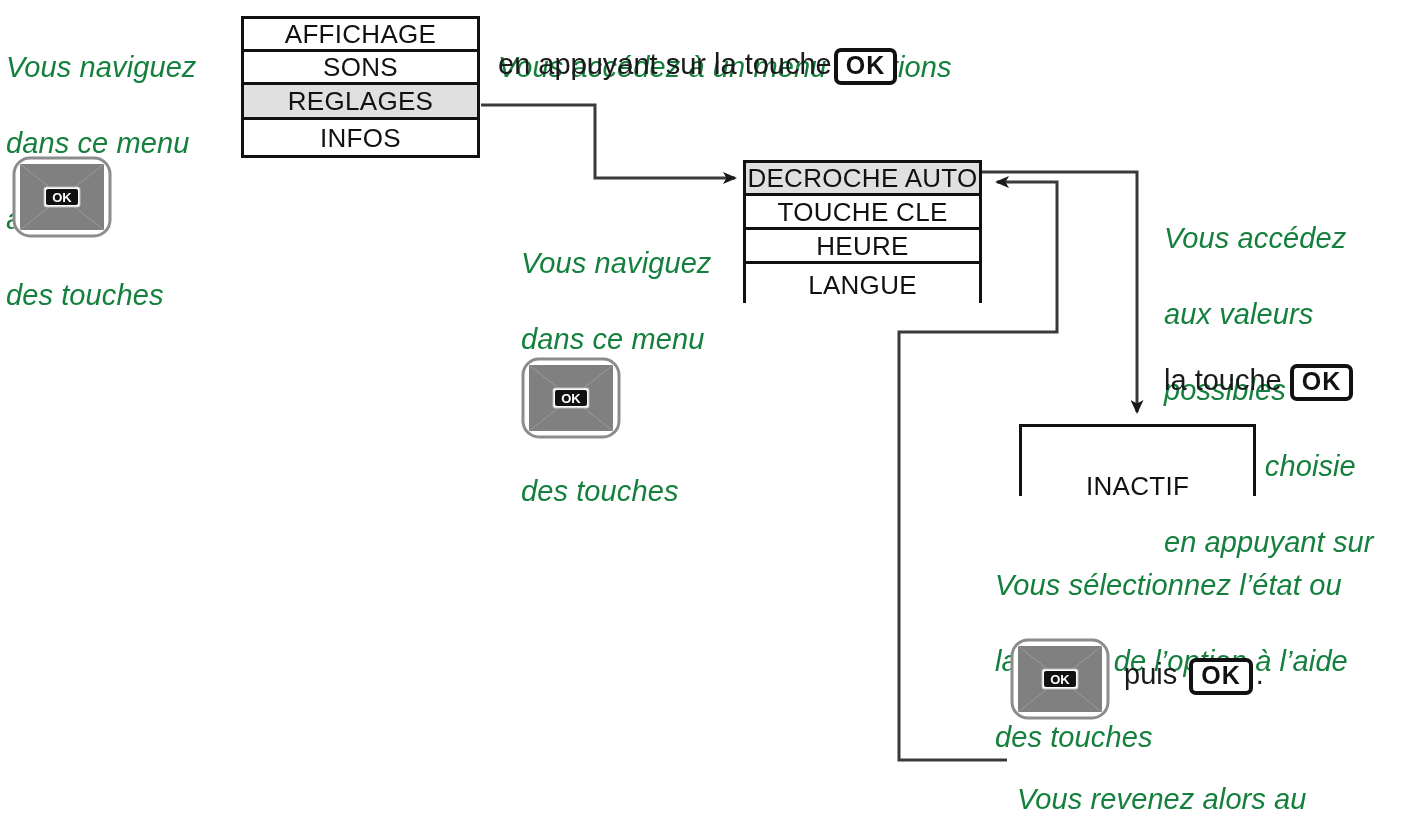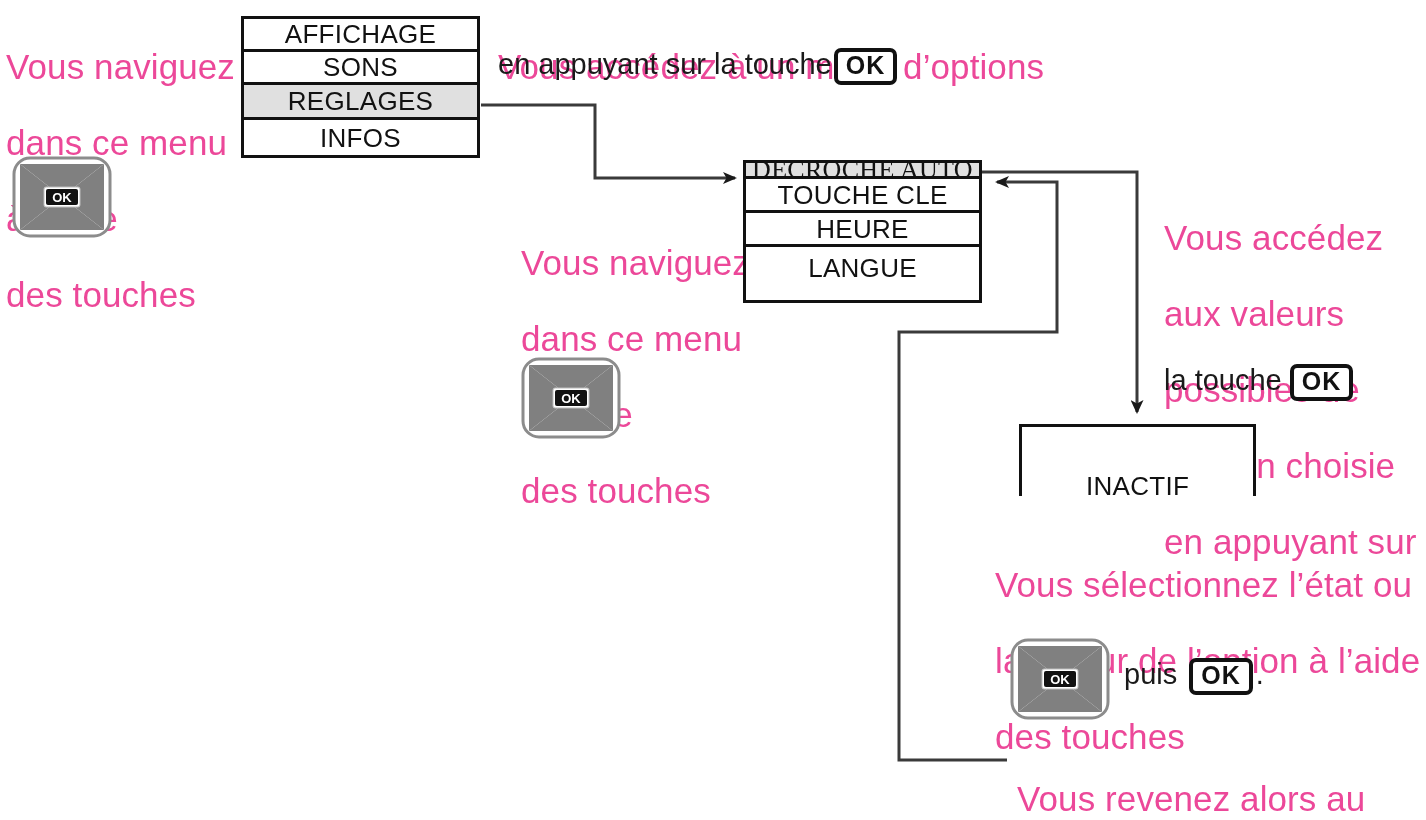--- a/index.html
+++ b/index.html
@@ -16,25 +16,26 @@
     position: relative;
     width: 1426px;
     height: 820px;
     overflow: hidden;
     background: #ffffff;
   }
 
   
   .textblock {
     position: absolute;
-    font-size: 35px;
+    font-size: 29px;
     line-height: 38px;
-    color: #ec4899;
+    color: #15803d;
     white-space: pre-line;
     letter-spacing: 0.1px;
+    font-style: italic;
   }
   .tb-line { display: block; }
 
   
   .menu {
     position: absolute;
     border: 3px solid #111111;
     background: #ffffff;
     box-sizing: border-box;
   }
@@ -177,21 +178,21 @@
       <polygon points="8,74 92,74 50,41" fill="#808080"></polygon>
       <polygon points="8,8 8,74 50,41" fill="#808080"></polygon>
       <polygon points="92,8 92,74 50,41" fill="#808080"></polygon>
       <rect x="32" y="31" width="36" height="20" rx="2" fill="#ffffff" stroke="#bdbdbd" stroke-width="1"></rect>
       <rect x="34" y="33" width="32" height="16" rx="2" fill="#111111"></rect>
       <text x="50" y="45.5" text-anchor="middle" font-family="Liberation Sans, sans-serif" font-size="13" font-weight="bold" fill="#ffffff">OK</text>
     </svg>
   </div>
 
   <div class="menu" style="left:743px; top:160px; width:239px; height:143px;">
-    <div class="menu-row selected" style="height:16px;font-family:Liberation Serif, serif;">
+    <div class="menu-row selected" style="height:33px;">
       <span>DECROCHE AUTO</span>
     </div>
     <div class="menu-row" style="height:34px;">
       <span>TOUCHE CLE</span>
     </div>
     <div class="menu-row" style="height:34px;">
       <span>HEURE</span>
     </div>
     <div class="menu-row" style="height:41px;">
       <span>LANGUE</span>

